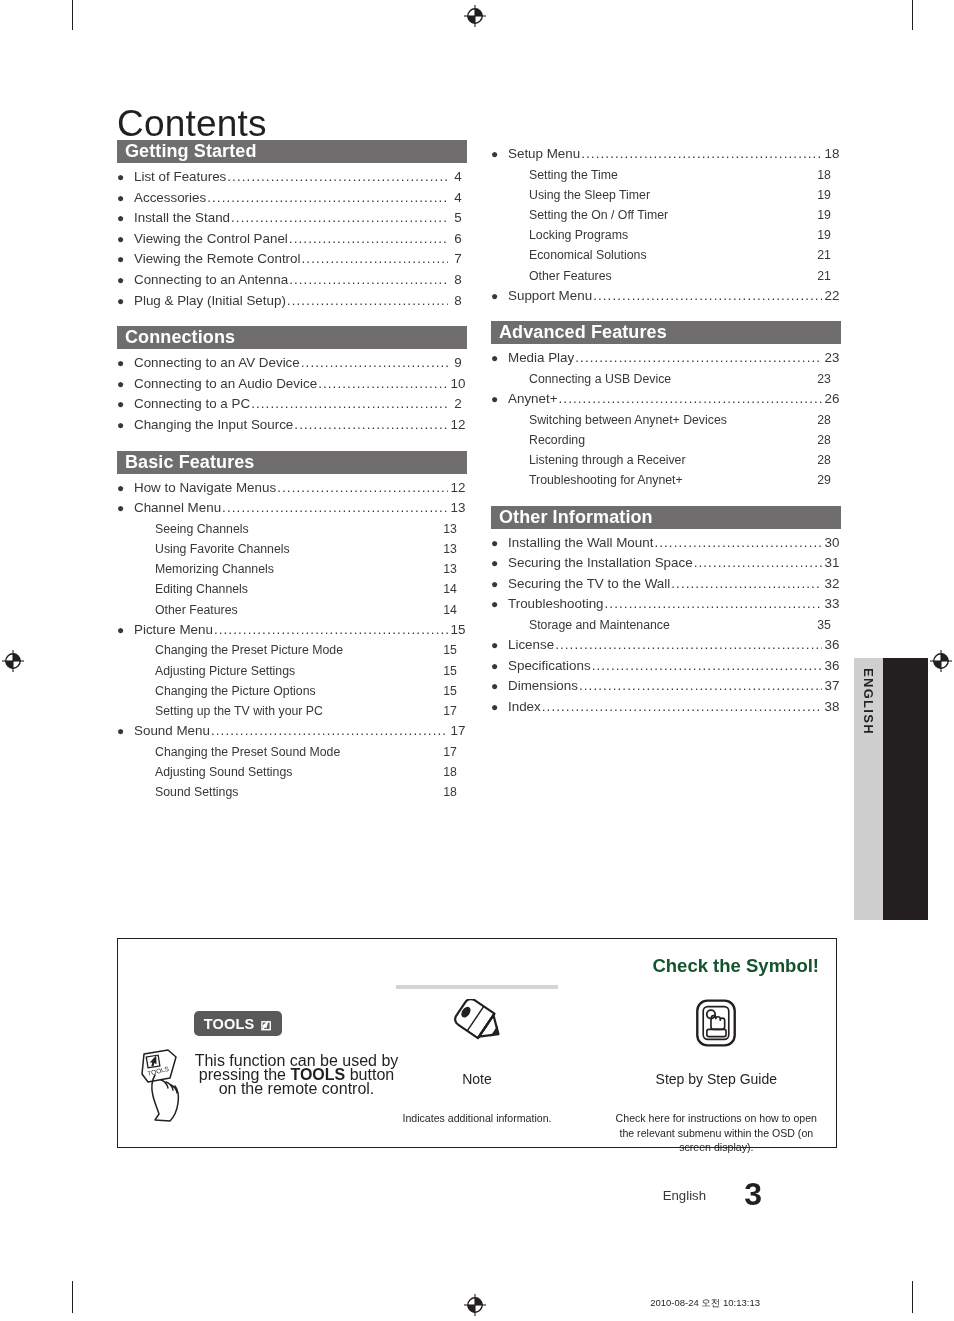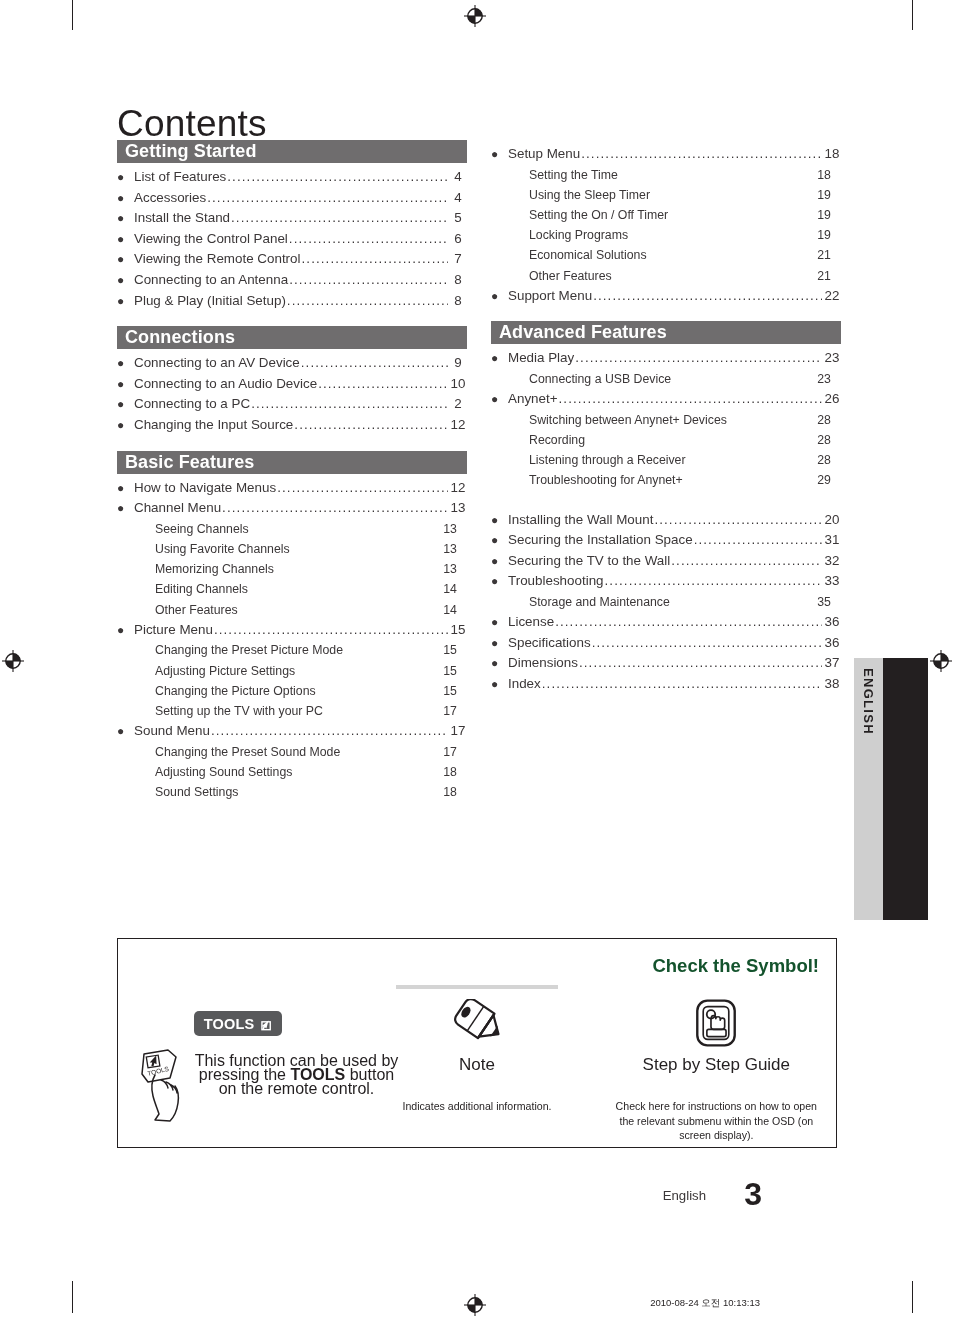--- a/index.html
+++ b/index.html
@@ -239,23 +239,23 @@
   .tools-caption b { font-weight: 700; }
 
   .sym-icon-wrap {
     height: 56px;
     display: flex;
     align-items: center;
     justify-content: center;
   }
   .sym-label {
     text-align: center;
-    font-size: 17px;
-    color: #231f20;
-    margin-top: 2px;
+    font-size: 14px;
+    color: #231f20;
+    margin-top: 18px;
   }
   .sym-desc {
     text-align: center;
     font-size: 10.6px;
     line-height: 14.5px;
     color: #231f20;
     margin: 24px auto 0;
     width: 212px;
   }
   .sym-desc.wide { width: 214px; }
@@ -617,26 +617,27 @@
             </div>
             <div class="entry sub">
               <span class="bullet"></span>
               <span class="etitle">Troubleshooting for Anynet+</span>
               <span class="dots"> ........................................................................................................................</span>
               <span class="epage">29</span>
             </div>
           </div>
         </div>
         <div class="section">
+          <div class="section-header">Other Information</div>
           <div class="entries">
             <div class="entry">
               <span class="bullet">●</span>
               <span class="etitle">Installing the Wall Mount</span>
               <span class="dots"> ........................................................................................................................</span>
-              <span class="epage">20</span>
+              <span class="epage">30</span>
             </div>
             <div class="entry">
               <span class="bullet">●</span>
               <span class="etitle">Securing the Installation Space</span>
               <span class="dots"> ........................................................................................................................</span>
               <span class="epage">31</span>
             </div>
             <div class="entry">
               <span class="bullet">●</span>
               <span class="etitle">Securing the TV to the Wall</span>

